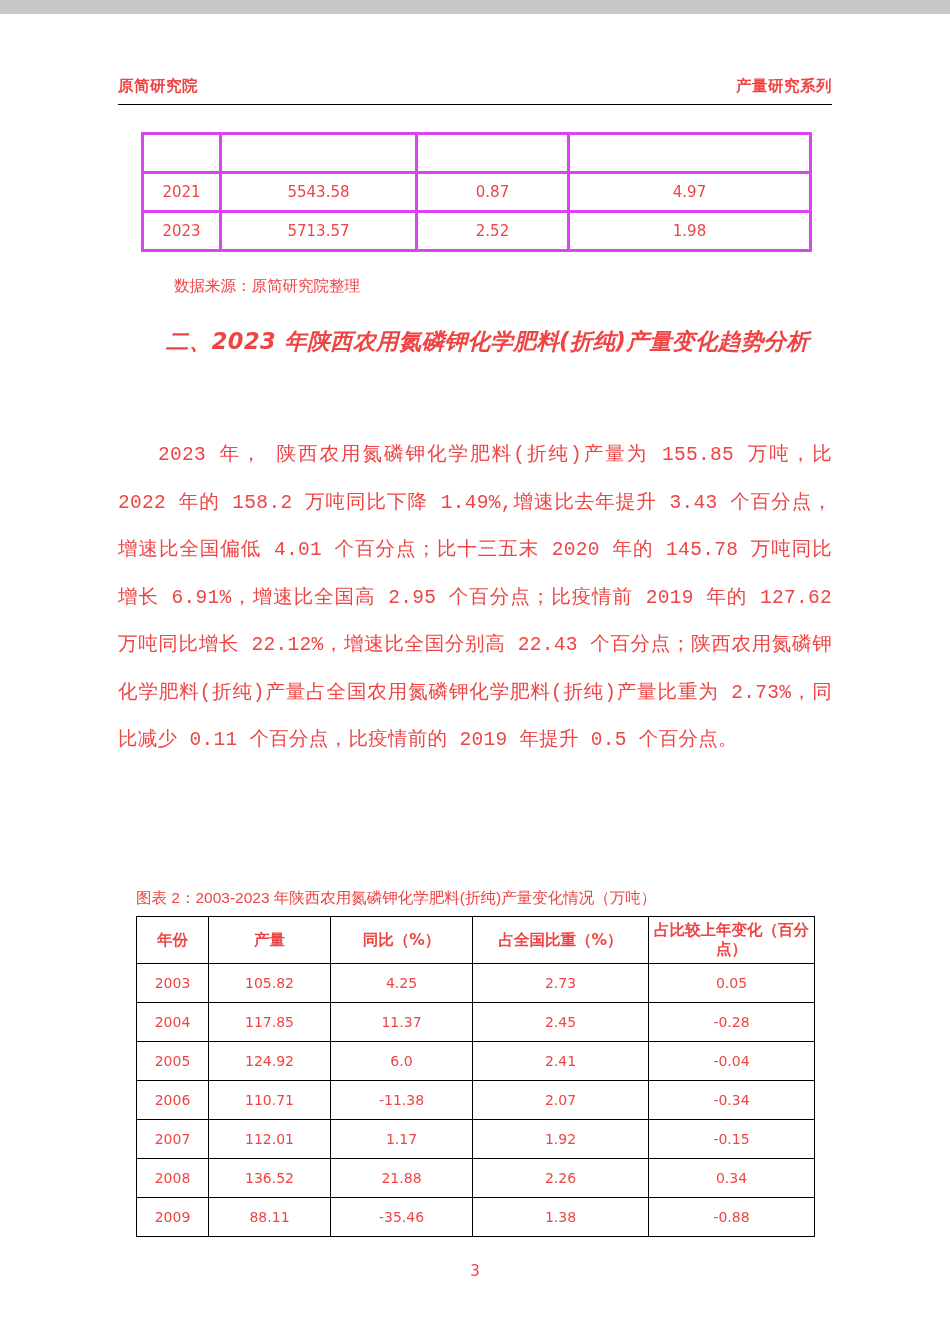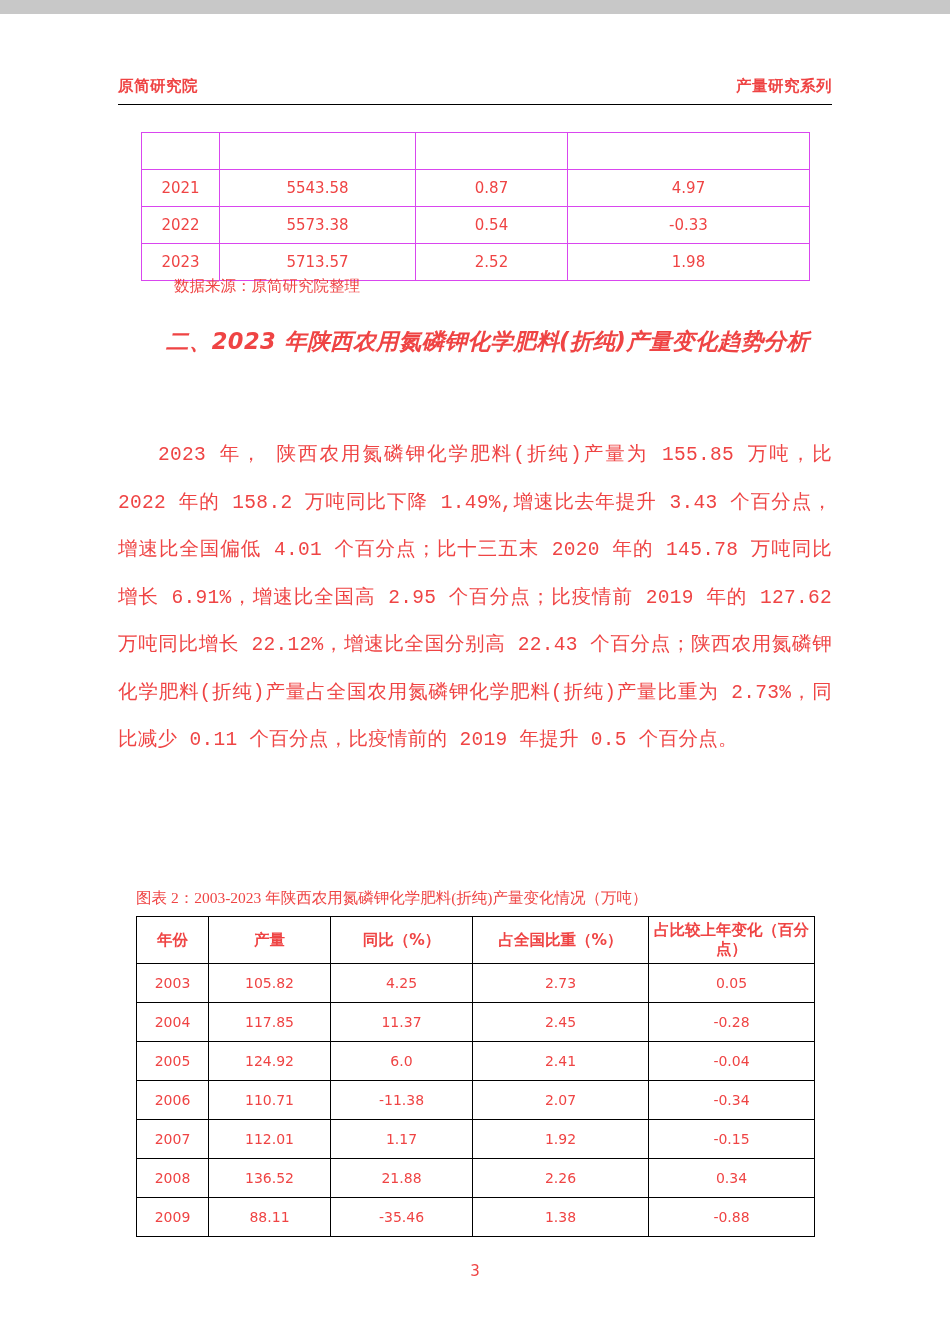--- a/index.html
+++ b/index.html
@@ -49,21 +49,21 @@
   .top-table {
     position: absolute;
     top: 118px;
     left: 23px;
     width: 668px;
     border-collapse: collapse;
     table-layout: fixed;
     font-family: "DejaVu Sans", sans-serif;
   }
   .top-table td {
-    border: 1px solid #d946ef;
+    border: 3px solid #d946ef;
     text-align: center;
     font-size: 15px;
     height: 36px;
     padding: 0;
   }
   .top-table tr.blank td { height: 36px; }
   .col-year { width: 78px; }
   .col-a { width: 196px; }
   .col-b { width: 152px; }
   .col-c { width: 242px; }
@@ -105,21 +105,21 @@
     font-family: Liberation Mono, monospace;
     letter-spacing: 0.3px;
   }
 
   
   .fig-caption {
     position: absolute;
     top: 874px;
     left: 18px;
     font-size: 15.5px;
-    font-family: Liberation Serif, serif;
+    font-family: Liberation Sans, sans-serif;
   }
 
   
   .data-table {
     position: absolute;
     top: 902px;
     left: 18px;
     width: 678px;
     border-collapse: collapse;
     table-layout: fixed;
@@ -181,26 +181,20 @@
           <td></td>
           <td></td>
         </tr>
         <tr>
           <td>2021</td>
           <td>5543.58</td>
           <td>0.87</td>
           <td>4.97</td>
         </tr>
         <tr>
-          <td>2022</td>
-          <td>5573.38</td>
-          <td>0.54</td>
-          <td>-0.33</td>
-        </tr>
-        <tr>
           <td>2023</td>
           <td>5713.57</td>
           <td>2.52</td>
           <td>1.98</td>
         </tr>
       </tbody>
     </table>
 
     <div class="source-note">数据来源：原简研究院整理</div>
 

